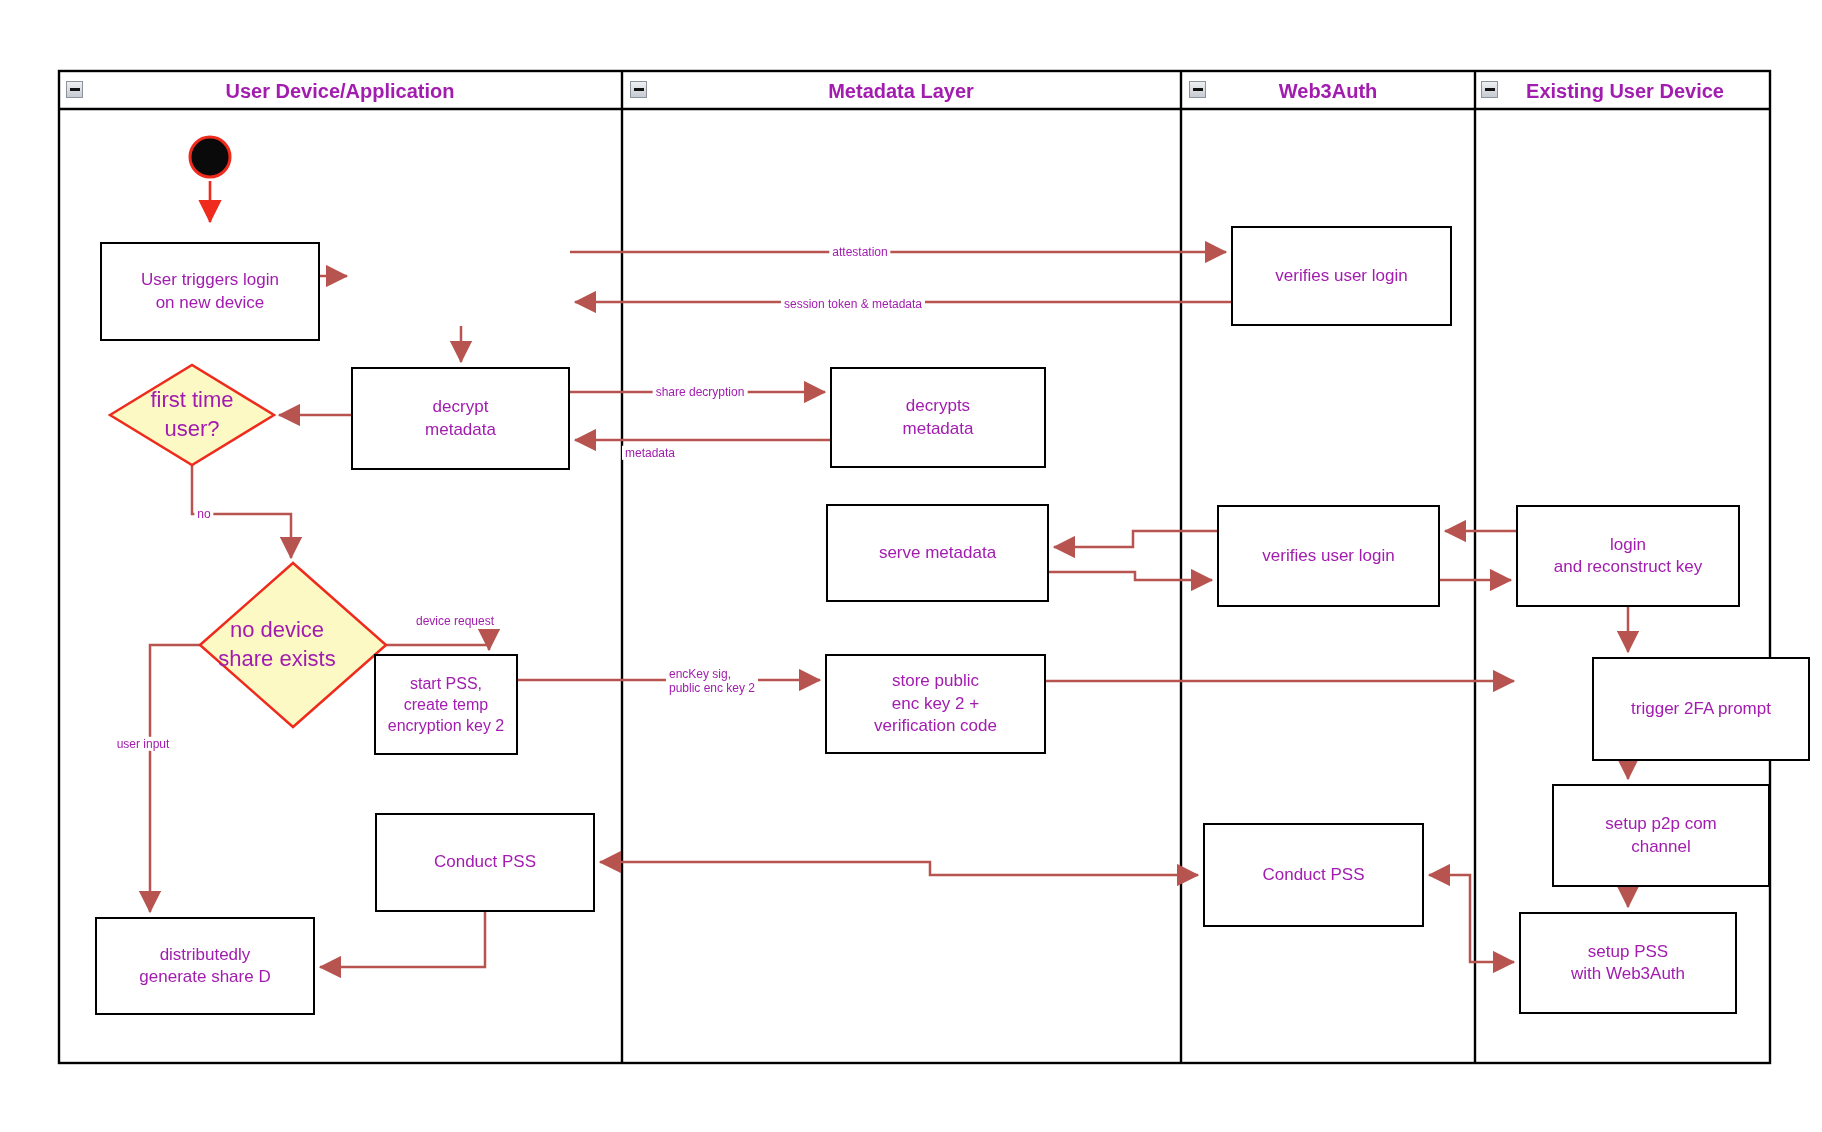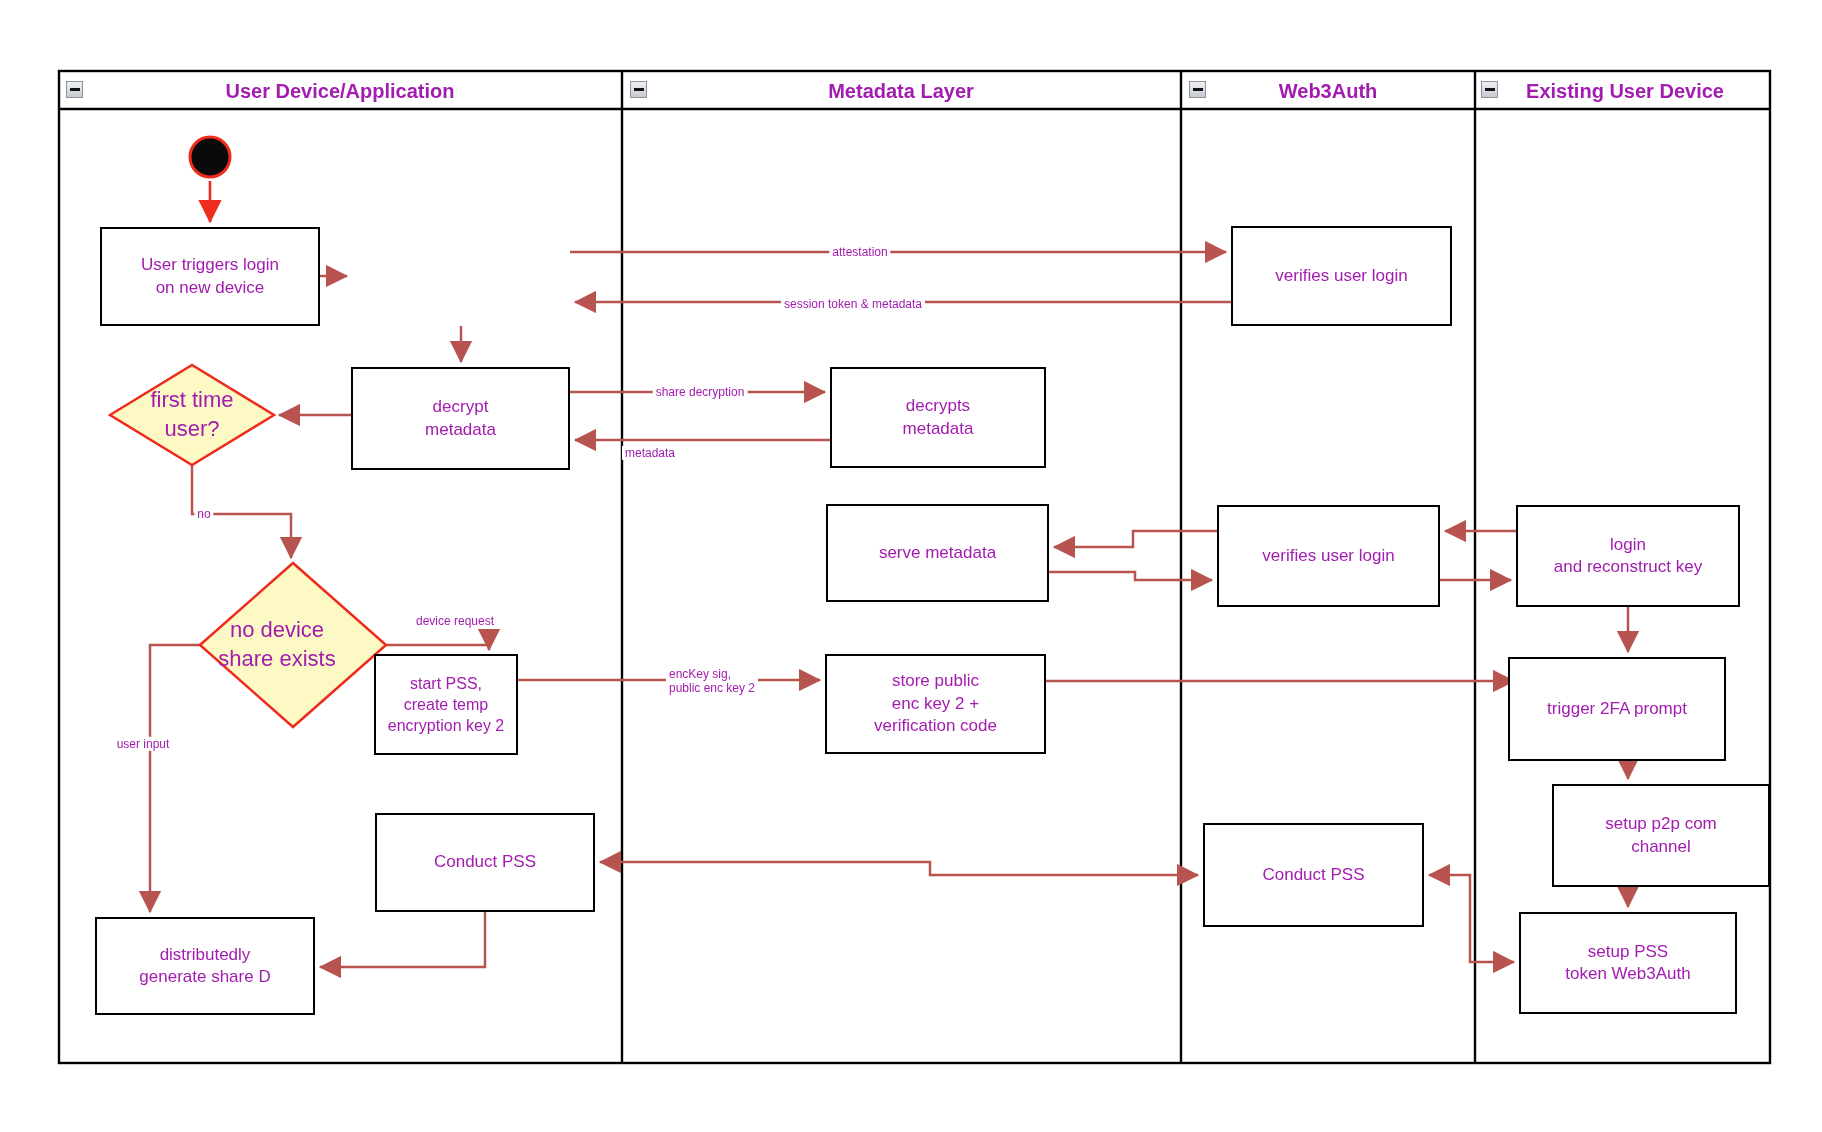--- a/index.html
+++ b/index.html
@@ -109,42 +109,42 @@
     </div>
   <div class="collapse" style="left:1481px;top:81px;">
       <span class="bar"></span>
     </div>
 
   <div class="lane-title" style="left:340px;top:91px;">User Device/Application</div>
   <div class="lane-title" style="left:901px;top:91px;">Metadata Layer</div>
   <div class="lane-title" style="left:1328px;top:91px;">Web3Auth</div>
   <div class="lane-title" style="left:1625px;top:91px;">Existing User Device</div>
 
-  <div class="node" style="left:100px;top:227px;width:220px;height:99px;">User triggers login
+  <div class="node" style="left:100px;top:242px;width:220px;height:99px;">User triggers login
 on new device</div>
   <div class="node" style="left:1231px;top:226px;width:221px;height:100px;">verifies user login</div>
   <div class="node" style="left:351px;top:367px;width:219px;height:103px;">decrypt
 metadata</div>
   <div class="node" style="left:830px;top:367px;width:216px;height:101px;">decrypts
 metadata</div>
   <div class="node" style="left:826px;top:504px;width:223px;height:98px;">serve metadata</div>
   <div class="node" style="left:1217px;top:505px;width:223px;height:102px;">verifies user login</div>
   <div class="node" style="left:1516px;top:505px;width:224px;height:102px;">login
 and reconstruct key</div>
   <div class="node small" style="left:374px;top:654px;width:144px;height:101px;">start PSS,
 create temp
 encryption key 2</div>
   <div class="node" style="left:825px;top:654px;width:221px;height:100px;">store public
 enc key 2 +
 verification code</div>
-  <div class="node" style="left:1508px;top:657px;width:218px;height:104px;">trigger 2FA prompt</div>
+  <div class="node" style="left:1592px;top:657px;width:218px;height:104px;">trigger 2FA prompt</div>
   <div class="node" style="left:1552px;top:784px;width:218px;height:103px;">setup p2p com
 channel</div>
   <div class="node" style="left:1519px;top:912px;width:218px;height:102px;">setup PSS
-token Web3Auth</div>
+with Web3Auth</div>
   <div class="node" style="left:375px;top:813px;width:220px;height:99px;">Conduct PSS</div>
   <div class="node" style="left:1203px;top:823px;width:221px;height:104px;">Conduct PSS</div>
   <div class="node" style="left:95px;top:917px;width:220px;height:98px;">distributedly
 generate share D</div>
 
   <div class="dlabel" style="left:192px;top:415px;">first time
 user?</div>
   <div class="dlabel" style="left:277px;top:645px;">no device
 share exists</div>
 

